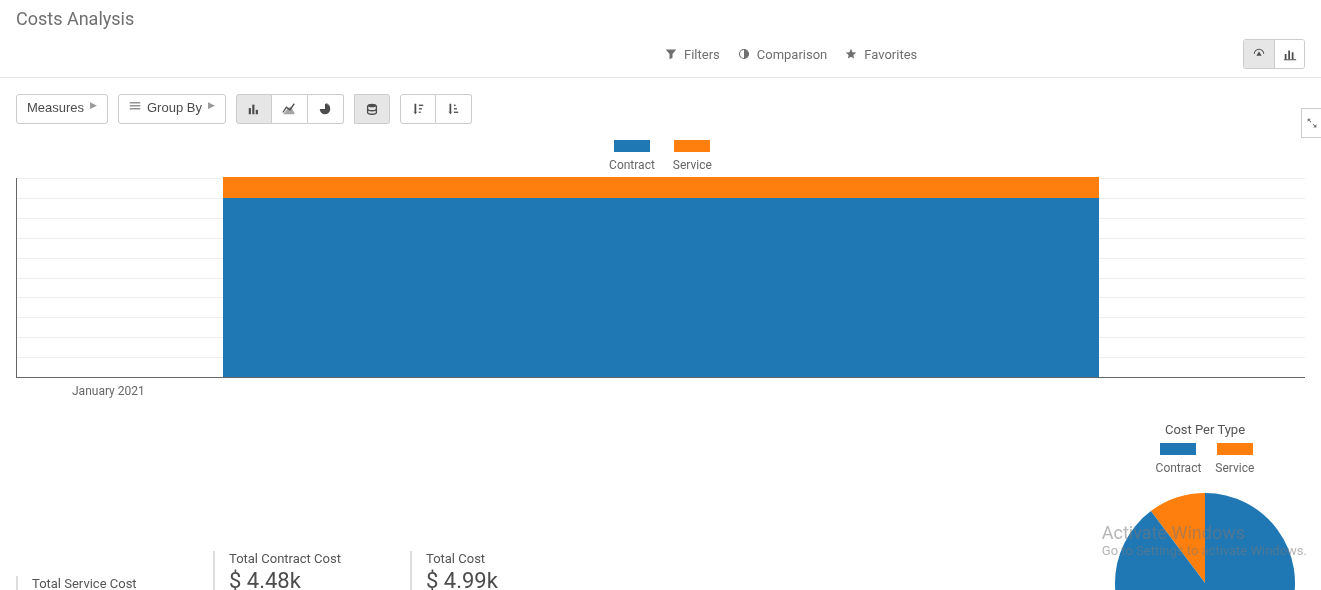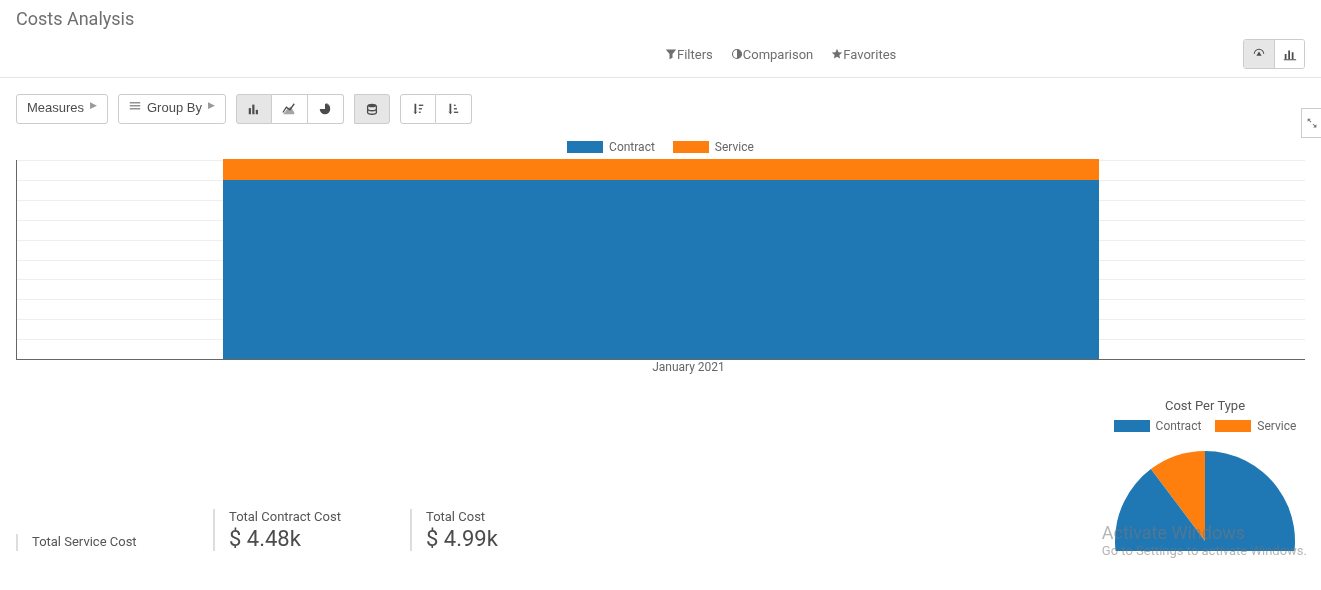--- a/index.html
+++ b/index.html
@@ -13,50 +13,50 @@
 .filter-pill { display: inline-flex; align-items: center; background: #7b6f8e; color: #fff; font-size: 12px; height: 24px; border-radius: 2px; overflow: hidden; margin-right: 4px; }
 .filter-pill .pill-icon { background: #5e5370; width: 22px; height: 24px; display: flex; align-items: center; justify-content: center; }
 .filter-pill .pill-text { padding: 0 6px; }
 .filter-pill .pill-close { padding: 0 6px; cursor: pointer; }
 .search-input { border: none; outline: none; flex: 1; font-size: 13px; color: #6f6f6f; padding: 4px; background: transparent; }
 .search-input::placeholder { color: #aaa; }
 
 .header-sub { display: flex; align-items: center; padding: 10px 16px 8px 16px; justify-content: flex-end; border-bottom: 1px solid #e5e5e5; }
 .header-sub-inner { display: flex; align-items: center; width: 640px; justify-content: space-between; }
 .filter-buttons { display: flex; gap: 18px; color: #6f6f6f; }
-.filter-btn { display: inline-flex; align-items: center; gap: 0; cursor: pointer; font-size: 13px; }
+.filter-btn { display: inline-flex; align-items: center; gap: 7px; cursor: pointer; font-size: 13px; }
 .view-switcher { display: flex; border: 1px solid #ccc; border-radius: 3px; overflow: hidden; }
 .view-switcher .vbtn { width: 30px; height: 28px; display: flex; align-items: center; justify-content: center; cursor: pointer; background: #fff; }
 .view-switcher .vbtn.active { background: #e6e6e6; }
 .view-switcher .vbtn + .vbtn { border-left: 1px solid #ccc; }
 
 
 .toolbar { display: flex; align-items: center; padding: 16px; gap: 10px; }
 .btn { border: 1px solid #ccc; background: #fff; padding: 5px 10px; font-size: 13px; color: #4c4c4c; display: inline-flex; gap: 6px; cursor: pointer; border-radius: 3px; height: 30px; }
 .btn-group { display: flex; }
 .btn-group .ibtn { border: 1px solid #ccc; background: #fff; width: 36px; height: 30px; display: flex; align-items: center; justify-content: center; cursor: pointer; color: #6f6f6f; }
 .btn-group .ibtn.active { background: #e6e6e6; }
 .btn-group .ibtn:first-child { border-radius: 3px 0 0 3px; }
 .btn-group .ibtn:last-child { border-radius: 0 3px 3px 0; }
 .btn-group .ibtn + .ibtn { border-left: none; }
 .expand-btn { position: absolute; right: 0; top: 108px; border: 1px solid #ccc; border-right: none; width: 20px; height: 30px; display: flex; align-items: center; justify-content: center; cursor: pointer; background:#fff; }
 
 
 .chart-wrap { padding: 0 16px; }
 .chart-legend { display: flex; justify-content: center; gap: 18px; margin-bottom: 6px; font-size: 12px; color: #666; }
-.legend-item { display: inline-flex; align-items: center; gap: 6px; }
+.legend-item { display: inline-flex; align-items: center; gap: 6px; flex-direction: column; }
 .swatch { width: 36px; height: 12px; }
 .chart-area { display: flex; height: 200px; }
 .y-axis { width: 56px; display: flex; flex-direction: column; justify-content: space-between; font-size: 11px; color: #666; text-align: right; padding-right: 6px; }
 .plot { flex: 1; position: relative; border-left: 1px solid #666; border-bottom: 1px solid #666; }
 .gridlines { position: absolute; inset: 0; }
 .gridlines div { position: absolute; left: 0; right: 0; border-top: 1px solid #eee; }
 .bar-stack { position: absolute; left: 16%; right: 16%; bottom: 0; }
 .bar-seg { width: 100%; }
-.x-label { text-align: center; font-size: 12px; color: #666; margin-top: 0; padding-left: 56px; }
+.x-label { font-size: 12px; color: #666; margin-top: 6px; padding-left: 56px; }
 
 
 .stats-row { display: flex; padding: 24px 16px 0 16px; gap: 17px; align-items: flex-end; }
 .stat { border-left: 2px solid #ddd; padding: 0 14px; min-width: 180px; }
 .stat-label { font-size: 13px; color: #555; margin-bottom: 2px; }
 .stat-value { font-size: 22px; color: #4c4c4c; }
 .pie-block { margin-left: auto; text-align: center; }
 .pie-title { font-size: 13px; color: #555; margin-bottom: 6px; }
 .pie-legend { display: flex; justify-content: center; gap: 14px; font-size: 12px; color: #666; margin-bottom: 8px; }
 

